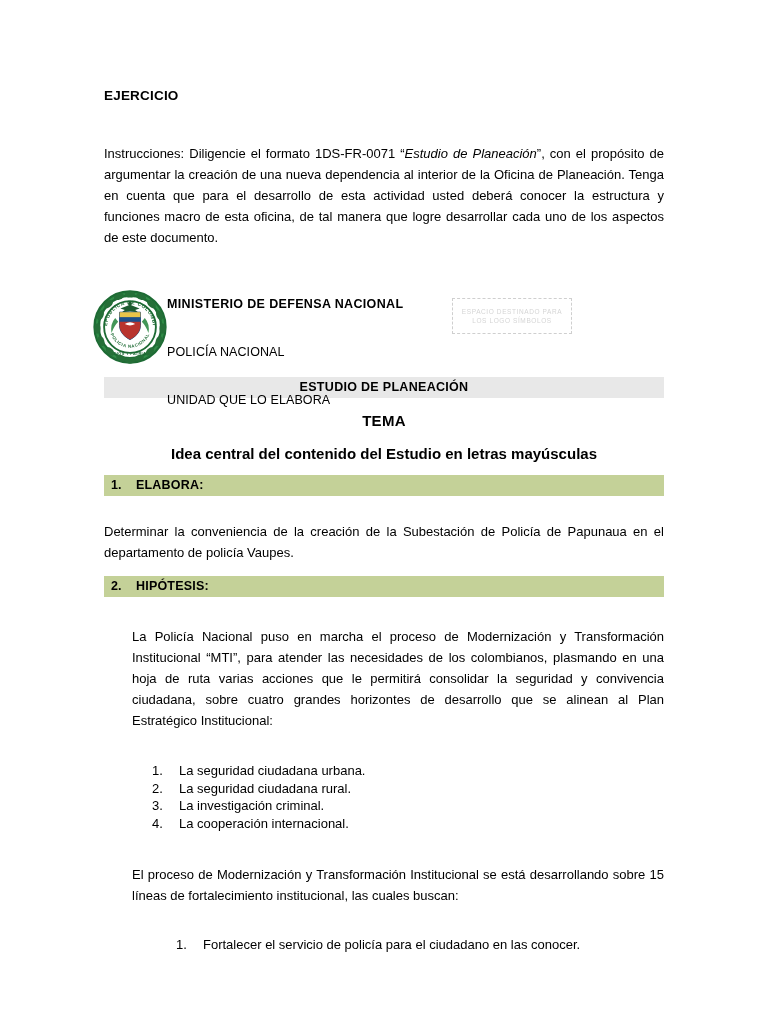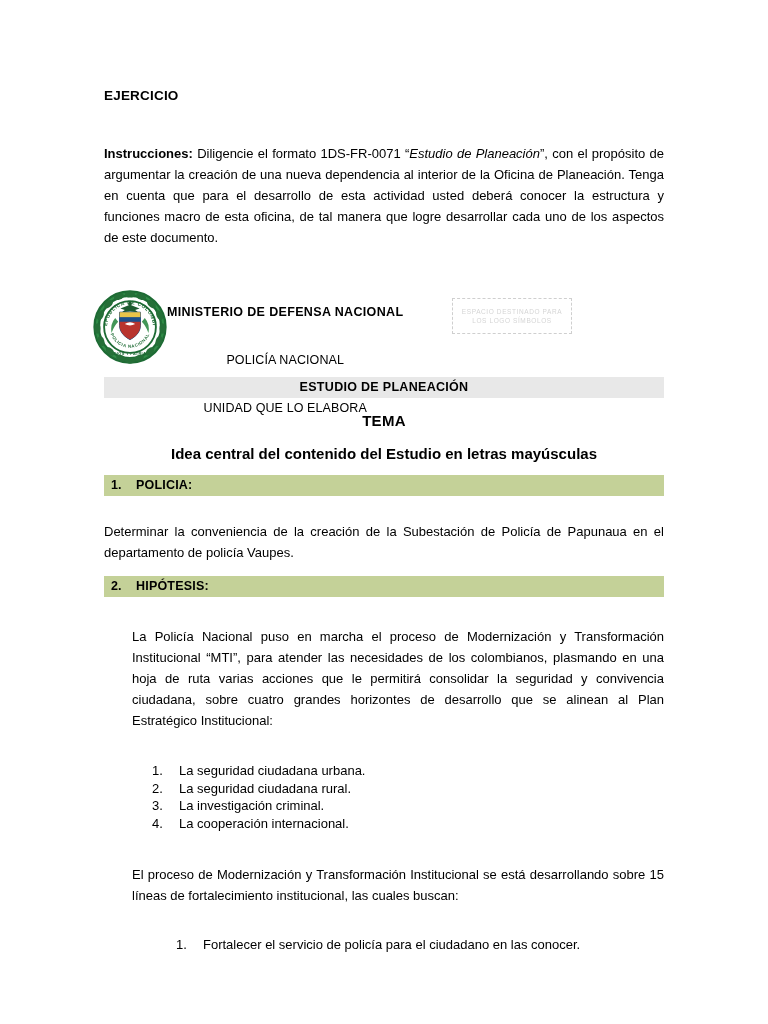--- a/index.html
+++ b/index.html
@@ -41,21 +41,21 @@
 
   
   .instructions {
     margin: 0;
     padding-top: 39px;
     font-size: 13px;
     line-height: 21px;
     text-align: justify;
   }
   .instructions .lead {
-    font-weight: bold;
+    font-weight: normal;
   }
   .instructions .italic {
     font-style: italic;
   }
 
   
   .letterhead {
     position: relative;
     margin-top: 42px;
     height: 74px;
@@ -63,22 +63,21 @@
   .seal {
     position: absolute;
     left: -11px;
     top: 0;
     width: 74px;
     height: 74px;
   }
   .org-lines {
     position: absolute;
     left: 63px;
-    top: 14px;
-    text-align: center;
+    top: 6px;
   }
   .org-line-1 {
     font-size: 12.5px;
     font-weight: bold;
     letter-spacing: 0.35px;
     line-height: 16px;
     white-space: nowrap;
   }
   .org-line-2, .org-line-3 {
     font-size: 12.5px;
@@ -274,21 +273,21 @@
     </div>
 
 
     <div class="bar bar-gray">ESTUDIO DE PLANEACIÓN</div>
 
     <div class="center-heading tema">TEMA</div>
     <div class="center-heading idea">Idea central del contenido del Estudio en letras mayúsculas</div>
 
     <div class="bar bar-green">
       <span class="num">1.</span>
-      <span class="lbl">POLICIA:</span>
+      <span class="lbl">ELABORA:</span>
     </div>
     <p class="body-par par-problema">Determinar la conveniencia de la creación de la Subestación de Policía de Papunaua en el departamento de policía Vaupes.</p>
 
     <div class="bar bar-green">
       <span class="num">2.</span>
       <span class="lbl">HIPÓTESIS:</span>
     </div>
     <p class="body-par par-hipotesis">La Policía Nacional puso en marcha el proceso de Modernización y Transformación Institucional “MTI”, para atender las necesidades de los colombianos, plasmando en una hoja de ruta varias acciones que le permitirá consolidar la seguridad y convivencia ciudadana, sobre cuatro grandes horizontes de desarrollo que se alinean al Plan Estratégico Institucional:</p>
 
     <ol class="num-list list-horizontes">

